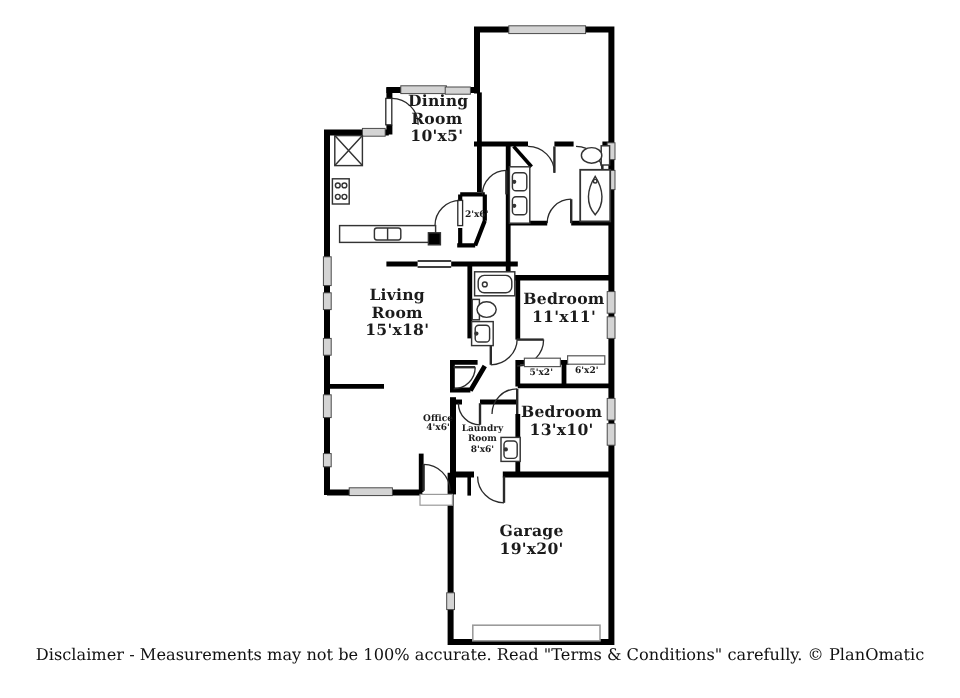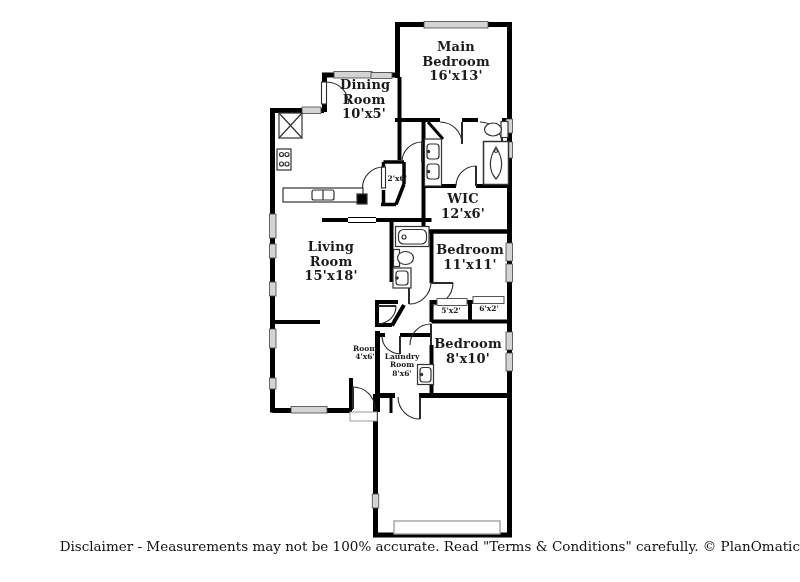--- a/index.html
+++ b/index.html
@@ -5,21 +5,21 @@
   html,body{margin:0;padding:0;background:#ffffff;}
   #stage{position:relative;width:800px;height:582px;background:#fff;overflow:hidden;
          font-family:"DejaVu Serif","Liberation Serif",serif;}
   #plan-svg{position:absolute;left:0;top:0;}
   #labels{position:absolute;left:0;top:0;width:800px;height:582px;pointer-events:none;}
   .room-label{position:absolute;transform:translate(-50%,-50%);text-align:center;
               font-weight:bold;color:#1b1b1b;line-height:1.12;letter-spacing:.2px;}
   .room-label .room-dims{font-weight:bold;}
   .room-label--big{font-size:13px;}
   .room-label--small{font-size:7.5px;letter-spacing:0;}
-  #footer{position:absolute;left:0;top:538px;width:800px;text-align:right;
+  #footer{position:absolute;left:0;top:538px;width:800px;text-align:center;
           font-size:13.5px;color:#111;}
 </style>
 </head>
 <body>
 
 <div id="stage">
 
   <svg id="plan-svg" width="800" height="582" viewBox="0 0 800 582">
 
     <g stroke="#000" stroke-width="5" fill="none">
@@ -193,60 +193,56 @@
         </g>
 
       <g stroke="#555" stroke-width="1">
           <rect x="437" y="298.5" width="30" height="7"></rect>
           <rect x="473" y="296.5" width="31" height="7"></rect>
         </g>
     </g>
   </svg>
 
   <div id="labels">
-      <div class="room-label room-label--big" style="left: 456px; top: 62px; width: 92px;">
-      <div class="room-name">Main Bedroom</div>
-      <div class="room-dims">16'x13'</div>
-    </div>
       <div class="room-label room-label--big" style="left: 364px; top: 100px; width: 48px;">
       <div class="room-name">Dining Room</div>
       <div class="room-dims">10'x5'</div>
     </div>
       <div class="room-label room-label--small" style="left: 392px; top: 179px; width: 30px; text-align: right;">
 
       <div class="room-dims">2'x6'</div>
     </div>
-      <div class="room-label room-label--big" style="left: 463px; top: 207px; width: 80px;">
-      <div class="room-name">WIC</div>
-      <div class="room-dims">12'x6'</div>
-    </div>
       <div class="room-label room-label--big" style="left: 331px; top: 262px; width: 62px;">
       <div class="room-name">Living Room</div>
       <div class="room-dims">15'x18'</div>
     </div>
       <div class="room-label room-label--big" style="left: 470px; top: 258px; width: 92px;">
       <div class="room-name">Bedroom</div>
       <div class="room-dims">11'x11'</div>
     </div>
       <div class="room-label room-label--small" style="left: 451px; top: 311px; width: 32px;">
 
       <div class="room-dims">5'x2'</div>
     </div>
       <div class="room-label room-label--small" style="left: 489px; top: 309px; width: 32px;">
 
       <div class="room-dims">6'x2'</div>
     </div>
       <div class="room-label room-label--big" style="left: 468px; top: 352px; width: 92px;">
       <div class="room-name">Bedroom</div>
-      <div class="room-dims">8'x10'</div>
+      <div class="room-dims">13'x10'</div>
     </div>
       <div class="room-label room-label--small" style="left: 365px; top: 353px; width: 40px;">
-      <div class="room-name">Room</div>
+      <div class="room-name">Office</div>
       <div class="room-dims">4'x6'</div>
     </div>
       <div class="room-label room-label--small" style="left: 402px; top: 366px; width: 46px;">
       <div class="room-name">Laundry Room</div>
       <div class="room-dims">8'x6'</div>
     </div>
+      <div class="room-label room-label--big" style="left: 443px; top: 451px; width: 92px;">
+      <div class="room-name">Garage</div>
+      <div class="room-dims">19'x20'</div>
+    </div>
     </div>
 
   <div id="footer">Disclaimer - Measurements may not be 100% accurate. Read "Terms &amp; Conditions" carefully. © PlanOmatic</div>
 </div>
 
 </body></html>

